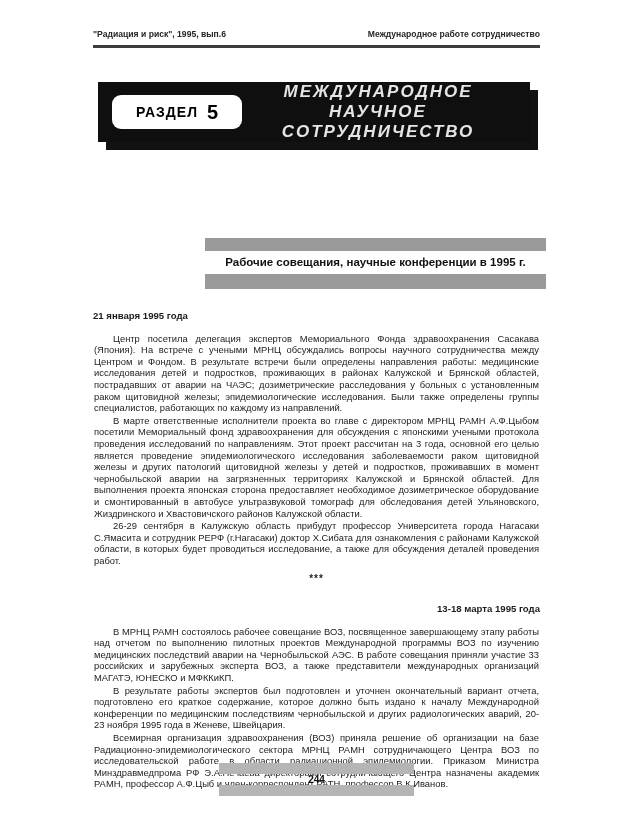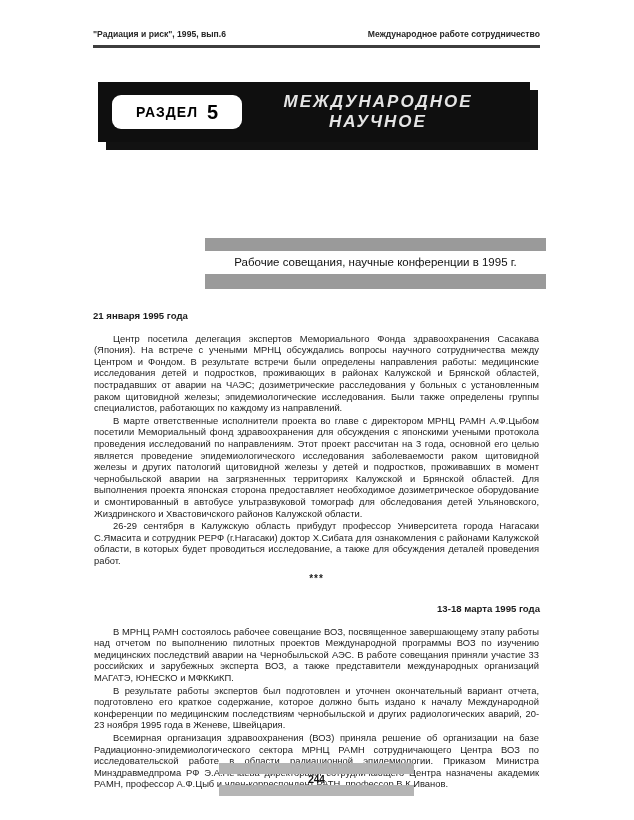--- a/index.html
+++ b/index.html
@@ -73,21 +73,21 @@
     position: absolute;
     left: 205px; top: 238px;
     width: 341px;
   }
   .gray-bar-top { height: 13px; background: #9a9a9a; }
   .gray-bar-bottom { height: 15px; background: #9a9a9a; }
   .subsection-title {
     padding: 5px 2px 6px;
     text-align: center;
     font-size: 11.5px;
-    font-weight: normal;
+    font-weight: bold;
     color: #111111;
     white-space: nowrap;
   }
 
   
   .body-text {
     position: absolute;
     left: 93px; top: 310px;
     width: 447px;
     font-size: 9.4px;
@@ -141,20 +141,21 @@
   </header>
   <div class="header-rule"></div>
 
   <div class="section-banner">
     <div class="section-badge">
       <span class="badge-label">РАЗДЕЛ</span>
       <span class="badge-number">5</span>
     </div>
     <div class="section-title">
       <div>МЕЖДУНАРОДНОЕ  НАУЧНОЕ</div>
+      <div>СОТРУДНИЧЕСТВО</div>
     </div>
   </div>
 
   <div class="subsection-banner">
     <div class="gray-bar-top"></div>
     <div class="subsection-title">Рабочие совещания, научные конференции в 1995 г.</div>
     <div class="gray-bar-bottom"></div>
   </div>
 
   <main class="body-text">

